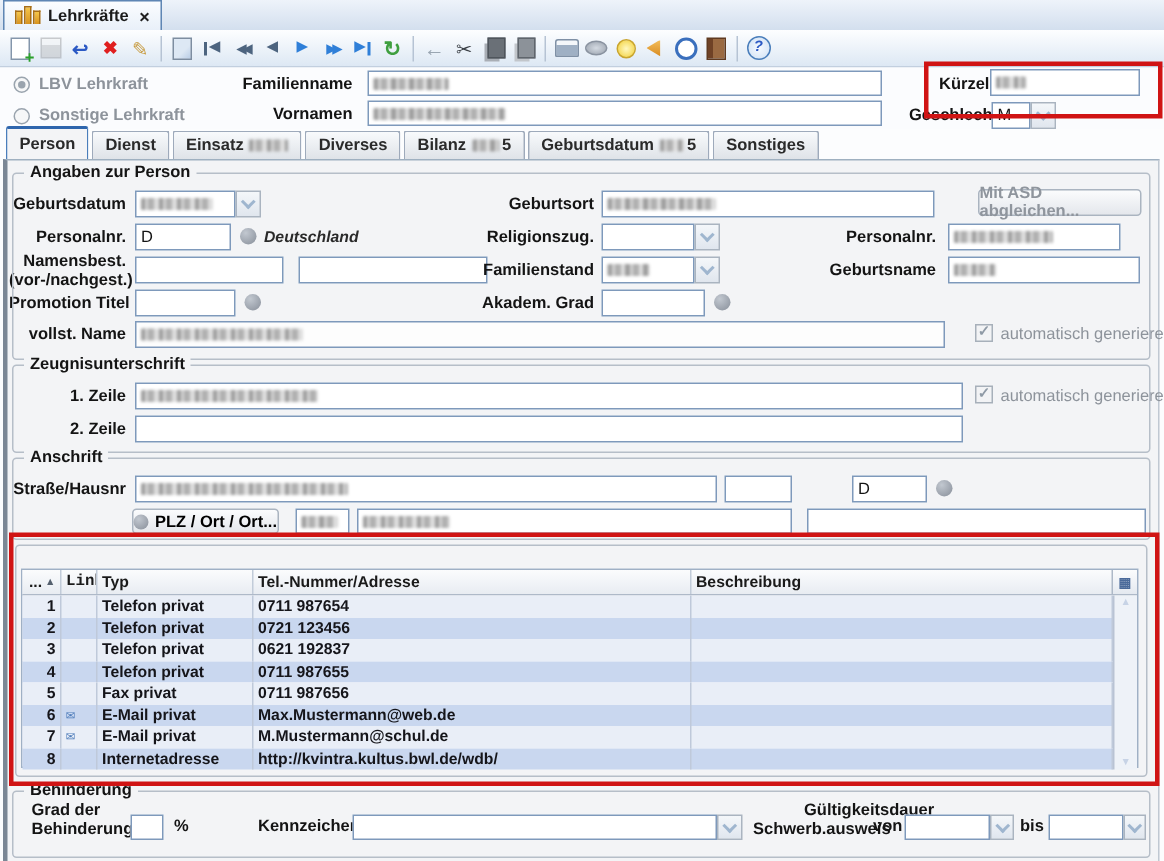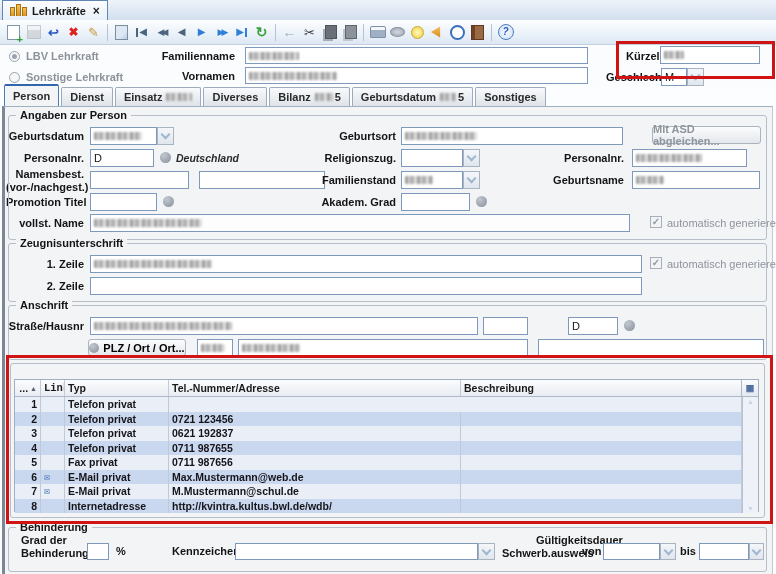--- a/index.html
+++ b/index.html
@@ -335,20 +335,21 @@
       <span class="chooser">▦</span>
     </div>
     <div class="tbody">
       <div class="rows">
           <div class="trow r-odd">
       <span class="tc c0">1</span>
       <span class="tc c1">
               <i class="mail"></i>
             </span>
       <span class="tc c2">Telefon privat</span>
+      <span class="tc c3">0711 987654</span>
       <span class="tc c4"></span>
     </div>
           <div class="trow r-even">
       <span class="tc c0">2</span>
       <span class="tc c1">
               <i class="mail"></i>
             </span>
       <span class="tc c2">Telefon privat</span>
       <span class="tc c3">0721 123456</span>
       <span class="tc c4"></span>

